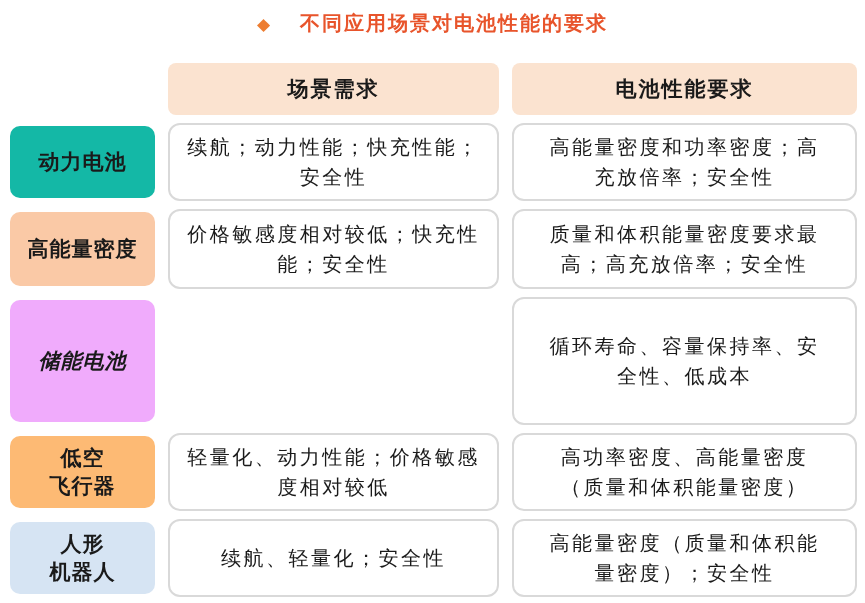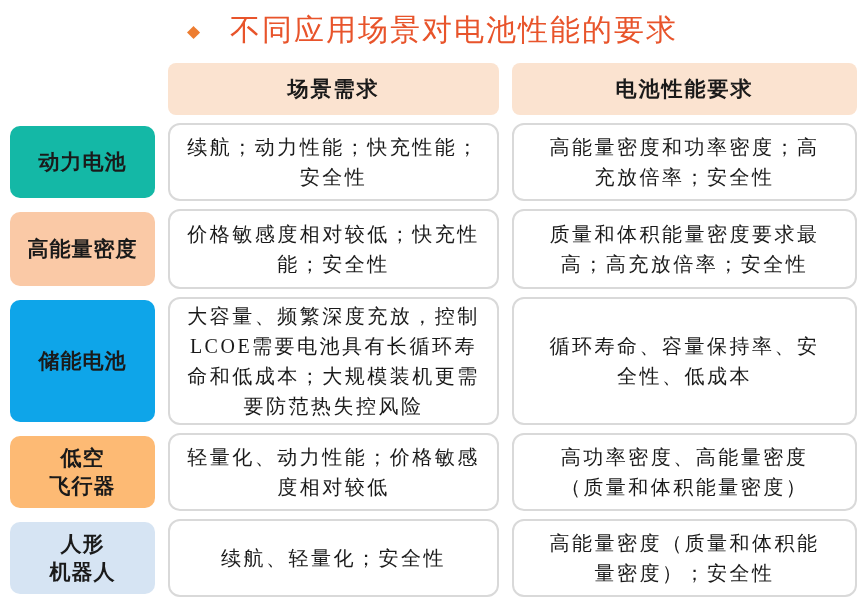--- a/index.html
+++ b/index.html
@@ -21,22 +21,22 @@
     justify-content: center;
     align-items: center;
     gap: 30px;
   }
   .diamond {
     font-size: 17px;
     line-height: 1;
     transform: translateY(1px);
   }
   .title {
-    font-size: 30px;
-    font-weight: normal;
+    font-size: 20px;
+    font-weight: bold;
     letter-spacing: 2px;
     white-space: nowrap;
   }
   .table {
     position: absolute;
     top: 63px;
     left: 10px;
     display: grid;
     grid-template-columns: 145px 331px 345px;
     grid-template-rows: 52px 78px 80px 128px 78px 78px;
@@ -109,22 +109,21 @@
     <div class="hdr c3" style="background-color: rgb(251, 227, 208);">电池性能要求</div>
 
     <div class="lbl r1" style="background-color: #14b8a6;">动力电池</div>
     <div class="box mid r1">续航；动力性能；快充性能；安全性</div>
     <div class="box perf r1">高能量密度和功率密度；高充放倍率；安全性</div>
 
     <div class="lbl r2" style="background-color: rgb(250, 201, 166);">高能量密度</div>
     <div class="box mid r2">价格敏感度相对较低；快充性能；安全性</div>
     <div class="box perf r2">质量和体积能量密度要求最高；高充放倍率；安全性</div>
 
-    <div class="lbl r3" style="background-color: #0ea5e9;">储能电池</div>
-    <div class="box mid r3">大容量、频繁深度充放，控制LCOE需要电池具有长循环寿命和低成本；大规模装机更需要防范热失控风险</div>
+    <div class="lbl r3" style="background-color: #f0abfc; font-style: italic;">储能电池</div>
     <div class="box perf r3">循环寿命、容量保持率、安全性、低成本</div>
 
     <div class="lbl r4" style="background-color: #fdba74;">低空
 飞行器</div>
     <div class="box mid r4">轻量化、动力性能；价格敏感度相对较低</div>
     <div class="box perf r4">高功率密度、高能量密度（质量和体积能量密度）</div>
 
     <div class="lbl r5" style="background-color: rgb(214, 228, 243);">人形
 机器人</div>
     <div class="box mid r5">续航、轻量化；安全性</div>

